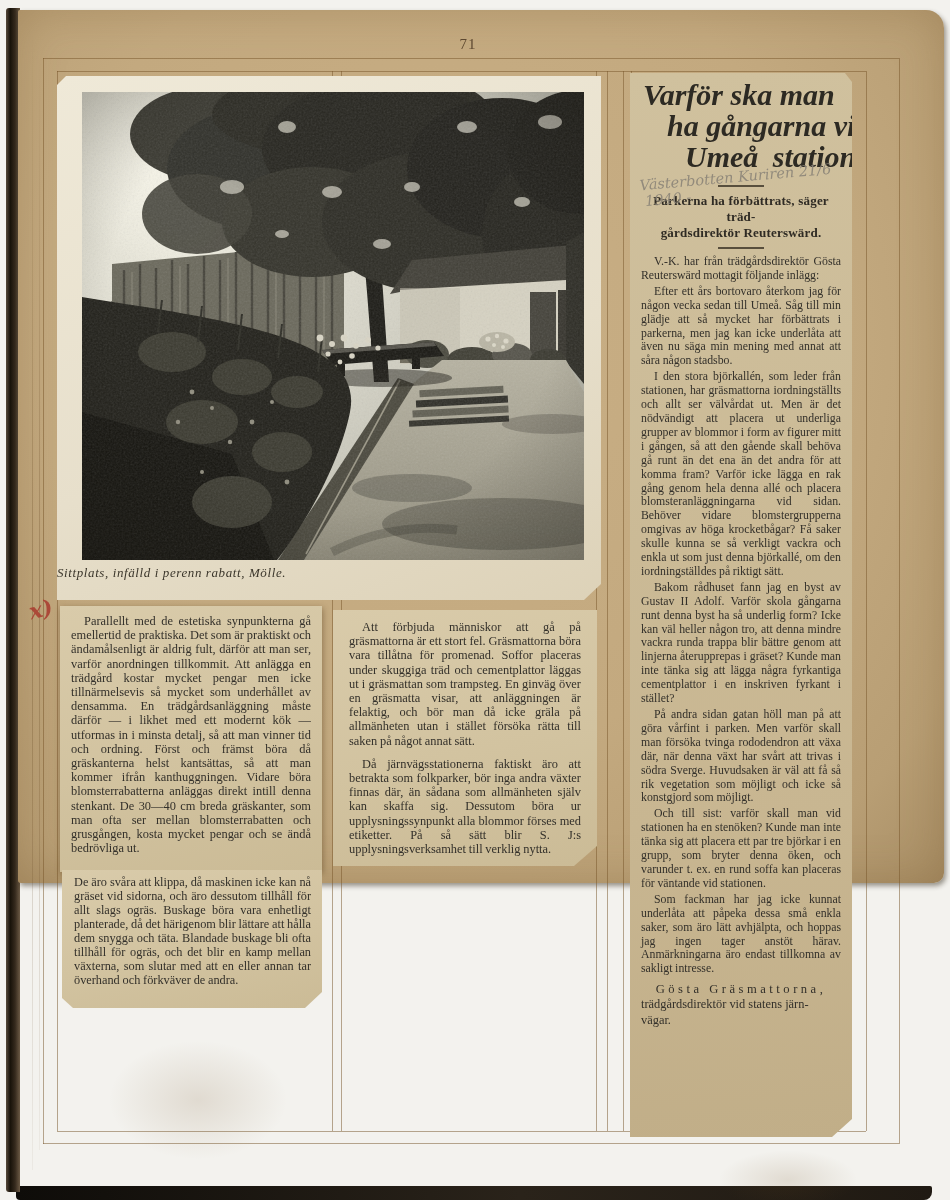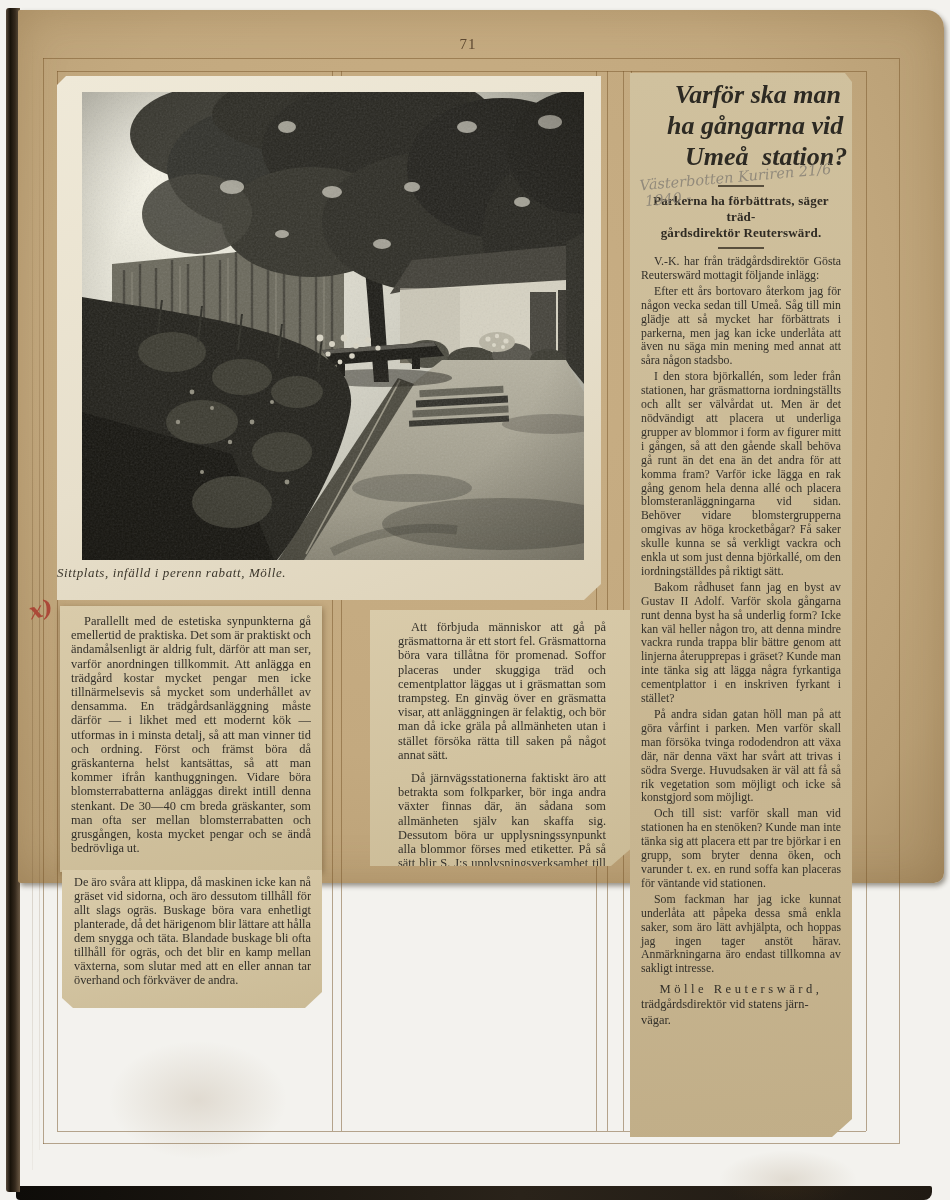--- a/index.html
+++ b/index.html
@@ -29,32 +29,32 @@
     background:linear-gradient(160deg,#efe9d8 0%,#e6decा 0%,#e7dfcb 60%,#ddd2b8 100%);
     background:linear-gradient(160deg,#efe9d8 0%,#e7dfcb 60%,#ddd2b8 100%);
     clip-path:polygon(9px 0,100% 0,100% calc(100% - 16px),calc(100% - 17px) 100%,0 100%,0 9px);}
   .photo{position:absolute;left:25px;top:16px;width:502px;height:468px;background:#b9b6a8;}
   .photo svg{display:block;}
   .caption{position:absolute;left:0;top:489px;width:100%;font-style:italic;
     font-size:13px;letter-spacing:.6px;color:#3b362b;}
   .col1a{left:42px;top:596px;width:262px;height:266px;padding:8px 11px;}
   .col1b{left:44px;top:860px;width:260px;height:138px;padding:5px 11px 0 12px;
     clip-path:polygon(0 0,100% 0,100% calc(100% - 16px),calc(100% - 17px) 100%,11px 100%,0 calc(100% - 10px));}
-  .col2{left:315px;top:600px;width:264px;height:256px;padding:10px 28px;
-    clip-path:polygon(0 0,100% 0,100% calc(100% - 20px),calc(100% - 23px) 100%,0 100%);margin-left:37px;}
+  .col2{left:315px;top:600px;width:264px;height:256px;padding:10px 16px;
+    clip-path:polygon(0 0,100% 0,100% calc(100% - 20px),calc(100% - 23px) 100%,0 100%);}
   .col3{left:612px;top:63px;width:222px;height:1064px;padding:6px 11px 8px;
     background:linear-gradient(176deg,#d0c19e 0%,#c8b691 70%,#c1ae88 100%);
     clip-path:polygon(0 0,calc(100% - 7px) 0,100% 9px,100% calc(100% - 18px),calc(100% - 20px) 100%,0 100%);}
   .ctxt{font-size:12.4px;line-height:14.2px;text-align:justify;hyphens:auto;word-spacing:-.3px;}
   .c1b{font-size:12.3px;line-height:14px;}
   p{margin:0;}
   .ind{text-indent:13px;}
   .noind{text-indent:0;}
   .gap{margin-top:9px;}
-  .hl{font-weight:bold;font-style:italic;font-size:26px;line-height:31px;white-space:nowrap;color:#2d2a23;text-align:right;}
+  .hl{font-weight:bold;font-style:italic;font-size:30px;line-height:31px;white-space:nowrap;color:#2d2a23;}
   .hl1{padding-left:2px;}
   .hl2{padding-left:26px;}
   .hl3{padding-left:44px;word-spacing:7px;}
   .rule{width:46px;height:2px;background:#433b2d;margin:6px auto 6px;opacity:.85;}
   .rule1{margin-top:13px;}
   .subhead{font-weight:bold;font-size:13px;line-height:16px;text-align:center;letter-spacing:.2px;color:#2f2b24;}
   .subhead span{display:block;}
   .pencil{position:absolute;top:96px;left:10px;transform:rotate(-5deg);color:#8d8679;font-style:italic;
     font-size:14.5px;line-height:16px;opacity:.92;white-space:nowrap;font-family:"DejaVu Serif",serif;}
   .pencil span{display:block;}
@@ -304,21 +304,21 @@
         <span>gårdsdirektör Reuterswärd.</span>
       </div>
       <div class="rule"></div>
       <p class="ind c3p">V.-K. har från trädgårdsdirektör Gösta Reuterswärd mottagit följande inlägg:</p>
       <p class="ind c3p">Efter ett års bortovaro återkom jag för någon vecka sedan till Umeå. Såg till min glädje att så mycket har förbättrats i parkerna, men jag kan icke underlåta att även nu säga min mening med annat att såra någon stadsbo.</p>
       <p class="ind c3p">I den stora björkallén, som leder från stationen, har gräsmattorna iordningställts och allt ser välvårdat ut. Men är det nödvändigt att placera ut underliga grupper av blommor i form av figurer mitt i gången, så att den gående skall behöva gå runt än det ena än det andra för att komma fram? Varför icke lägga en rak gång genom hela denna allé och placera blomsteranläggningarna vid sidan. Behöver vidare blomstergrupperna omgivas av höga krocketbågar? Få saker skulle kunna se så verkligt vackra och enkla ut som just denna björkallé, om den iordningställdes på riktigt sätt.</p>
       <p class="ind c3p">Bakom rådhuset fann jag en byst av Gustav II Adolf. Varför skola gångarna runt denna byst ha så underlig form? Icke kan väl heller någon tro, att denna mindre vackra runda trappa blir bättre genom att linjerna återupprepas i gräset? Kunde man inte tänka sig att lägga några fyrkantiga cementplattor i en inskriven fyrkant i stället?</p>
       <p class="ind c3p">På andra sidan gatan höll man på att göra vårfint i parken. Men varför skall man försöka tvinga rododendron att växa där, när denna växt har svårt att trivas i södra Sverge. Huvudsaken är väl att få så rik vegetation som möjligt och icke så konstgjord som möjligt.</p>
       <p class="ind c3p">Och till sist: varför skall man vid stationen ha en stenöken? Kunde man inte tänka sig att placera ett par tre björkar i en grupp, som bryter denna öken, och varunder t. ex. en rund soffa kan placeras för väntande vid stationen.</p>
       <p class="ind c3p">Som fackman har jag icke kunnat underlåta att påpeka dessa små enkla saker, som äro lätt avhjälpta, och hoppas jag ingen tager anstöt härav. Anmärkningarna äro endast tillkomna av sakligt intresse.</p>
-      <div class="sig-name">Mölle Reuterswärd,</div>
+      <div class="sig-name">Gösta Gräsmattorna,</div>
       <div class="sig-title">
         <span>trädgårdsdirektör vid statens järn-</span>
         <span>vägar.</span>
       </div>
     </div>
 
     <div class="redmark">x)</div>
   </div>
 </div>
 

